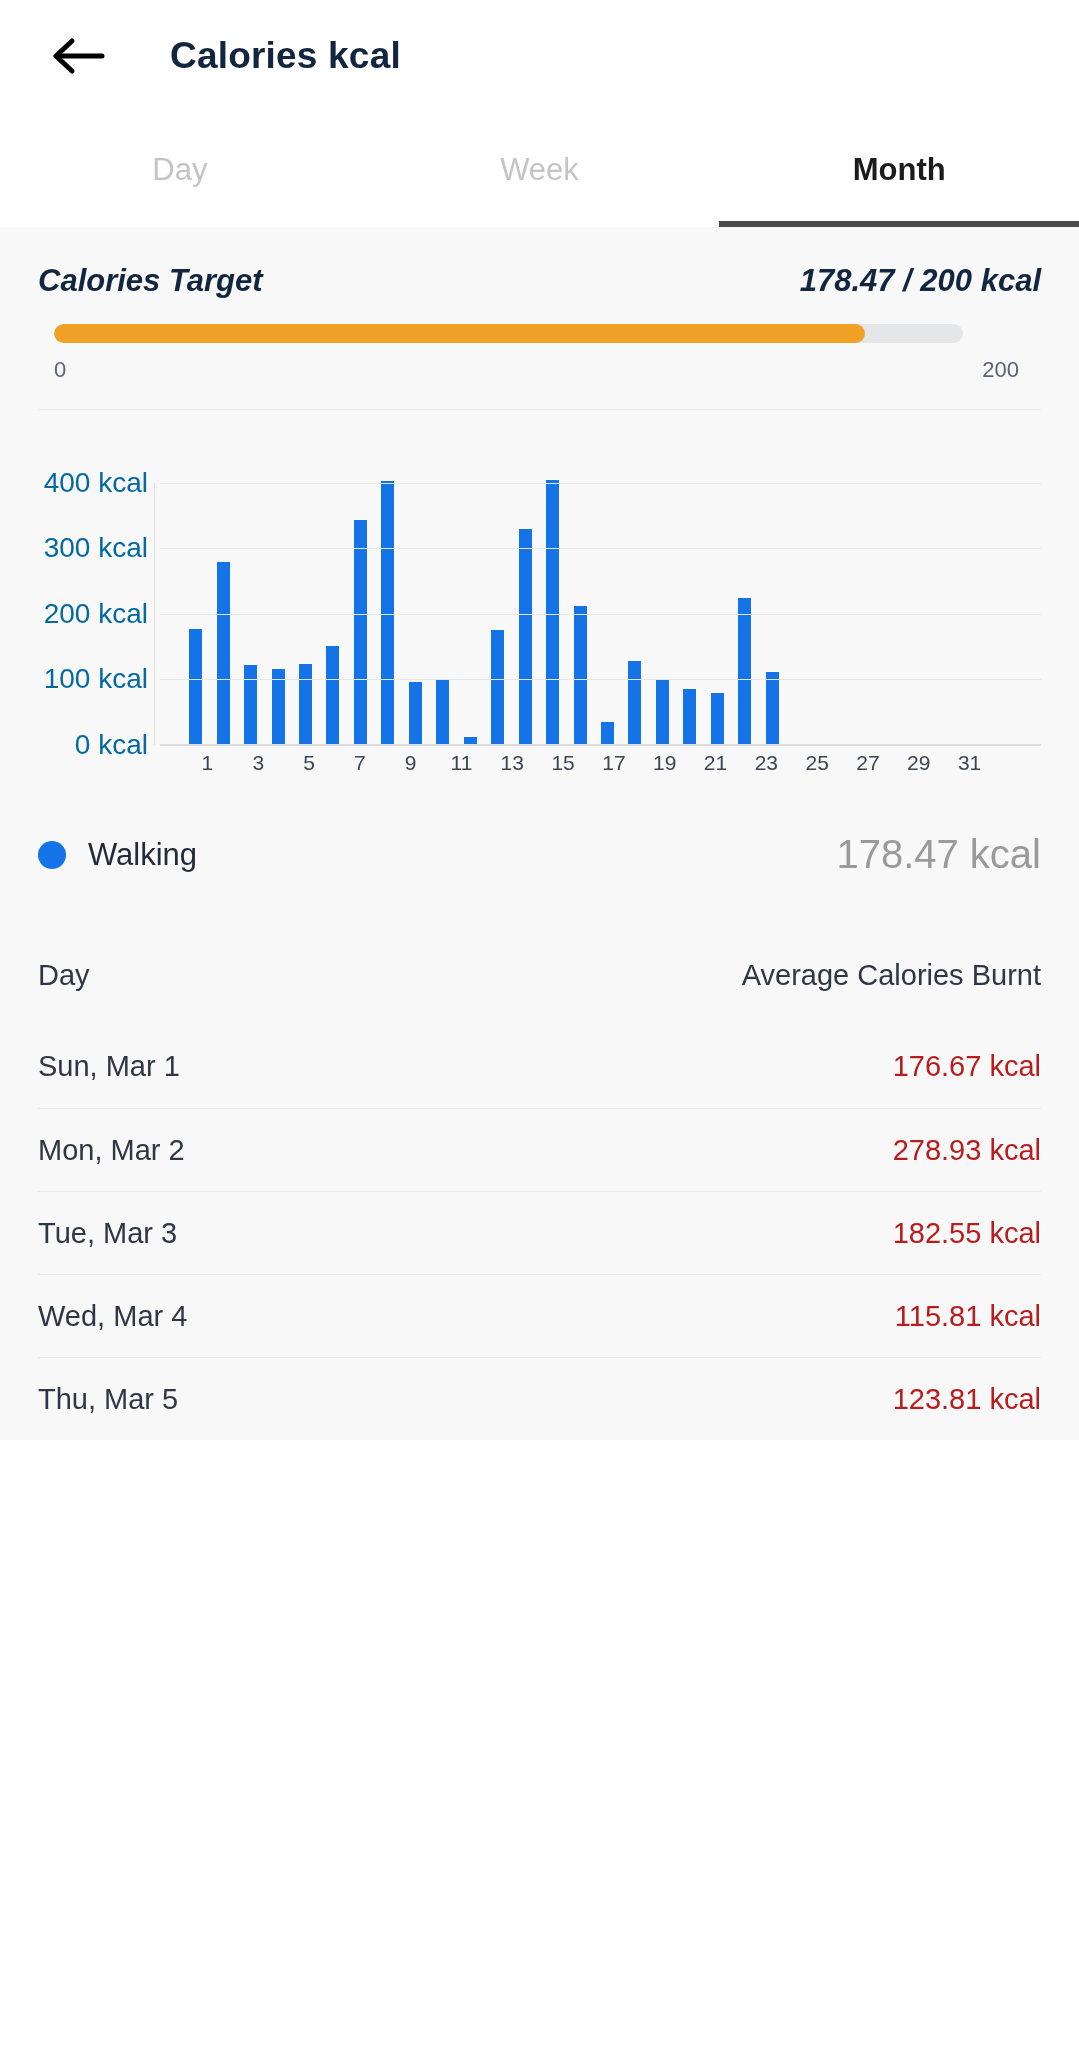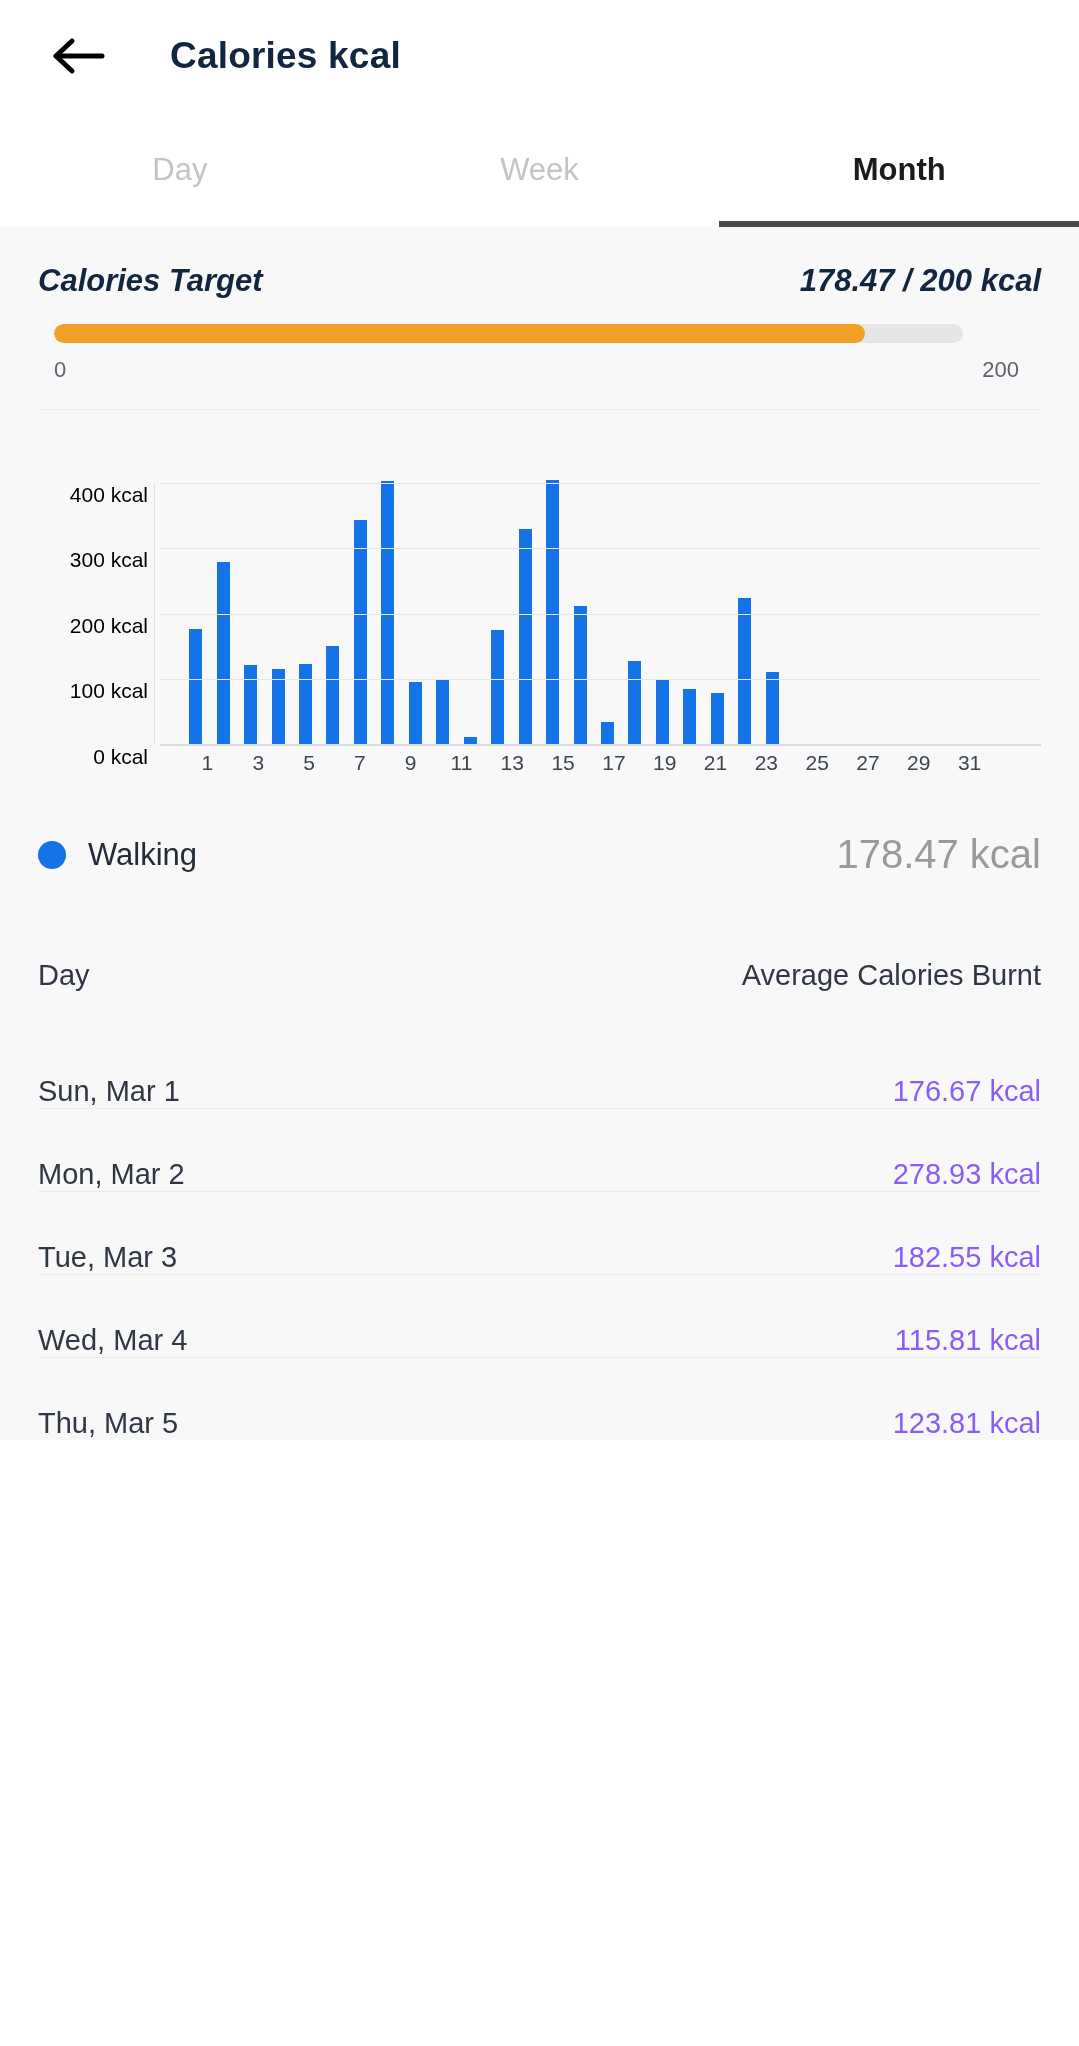--- a/index.html
+++ b/index.html
@@ -132,24 +132,23 @@
   .gridline {
     position: absolute;
     left: 0; right: 0;
     height: 1px;
     background: #e7e7e7;
   }
   .axis-label {
     position: absolute;
     right: calc(100% + 12px);
     transform: translateY(-50%);
-    font-size: 21px;
-    color: #000000;
+    font-size: 28px;
+    color: #0369a1;
     white-space: nowrap;
-    margin-top: 12px;
   }
   .ytick-mark {
     position: absolute;
     left: -6px;
     width: 1px;
     background: #d8d8d8;
   }
   .bars {
     position: absolute;
     left: 22px;
@@ -232,33 +231,33 @@
     height: 100px;
     margin-top: 48px;
   }
   .th {
     font-size: 29px;
     color: #2f3744;
   }
   .trow {
     display: flex;
     justify-content: space-between;
-    align-items: flex-end;
+    align-items: center;
     height: 83px;
     border-top: 1px solid #eaeaea;
     gap: 10px;
   }
   .trow:first-of-type { border-top: none; }
   .td-day {
     font-size: 29px;
     color: #2f3744;
   }
   .td-val {
     font-size: 29px;
-    color: #8b5cf6;
+    color: #b91c1c;
   }
 </style>
 </head>
 <body>
 
 <div class="appbar">
   <div class="back-btn">
     <span>
       <svg width="54" height="40" viewBox="0 0 54 40" fill="none">
         <path d="M4 20 H50" stroke="#000000" stroke-width="5" stroke-linecap="round"></path>

